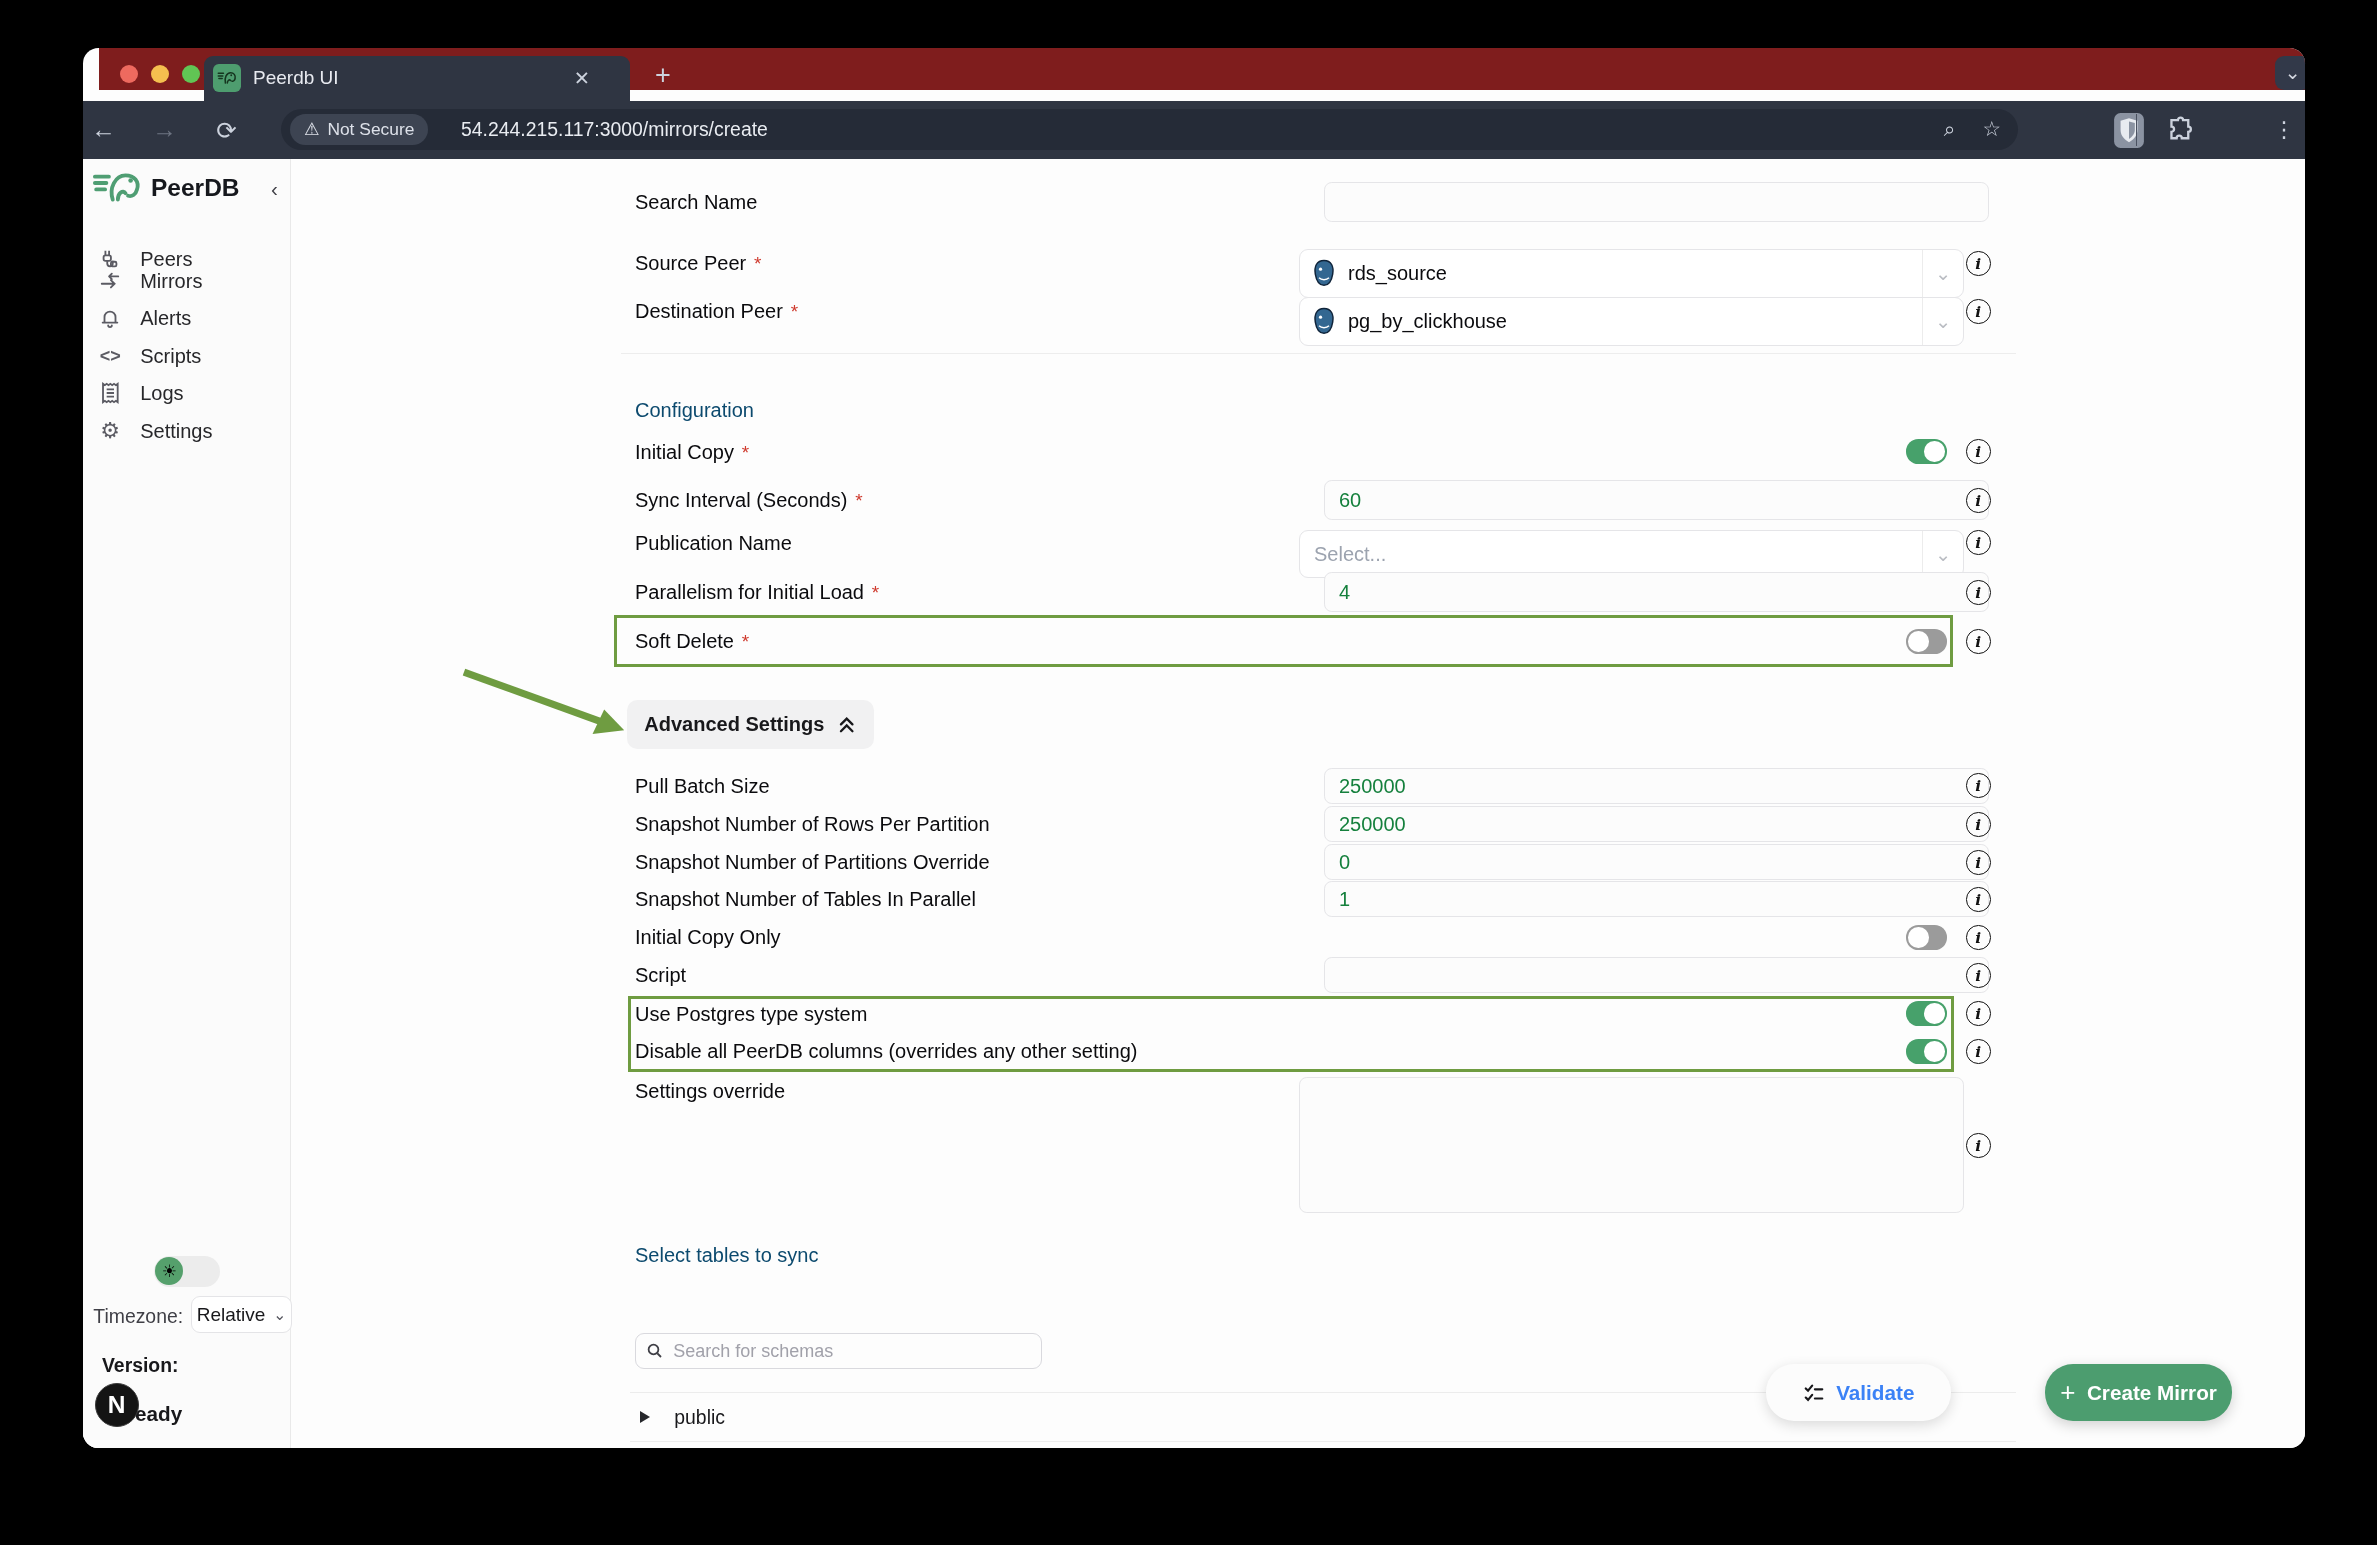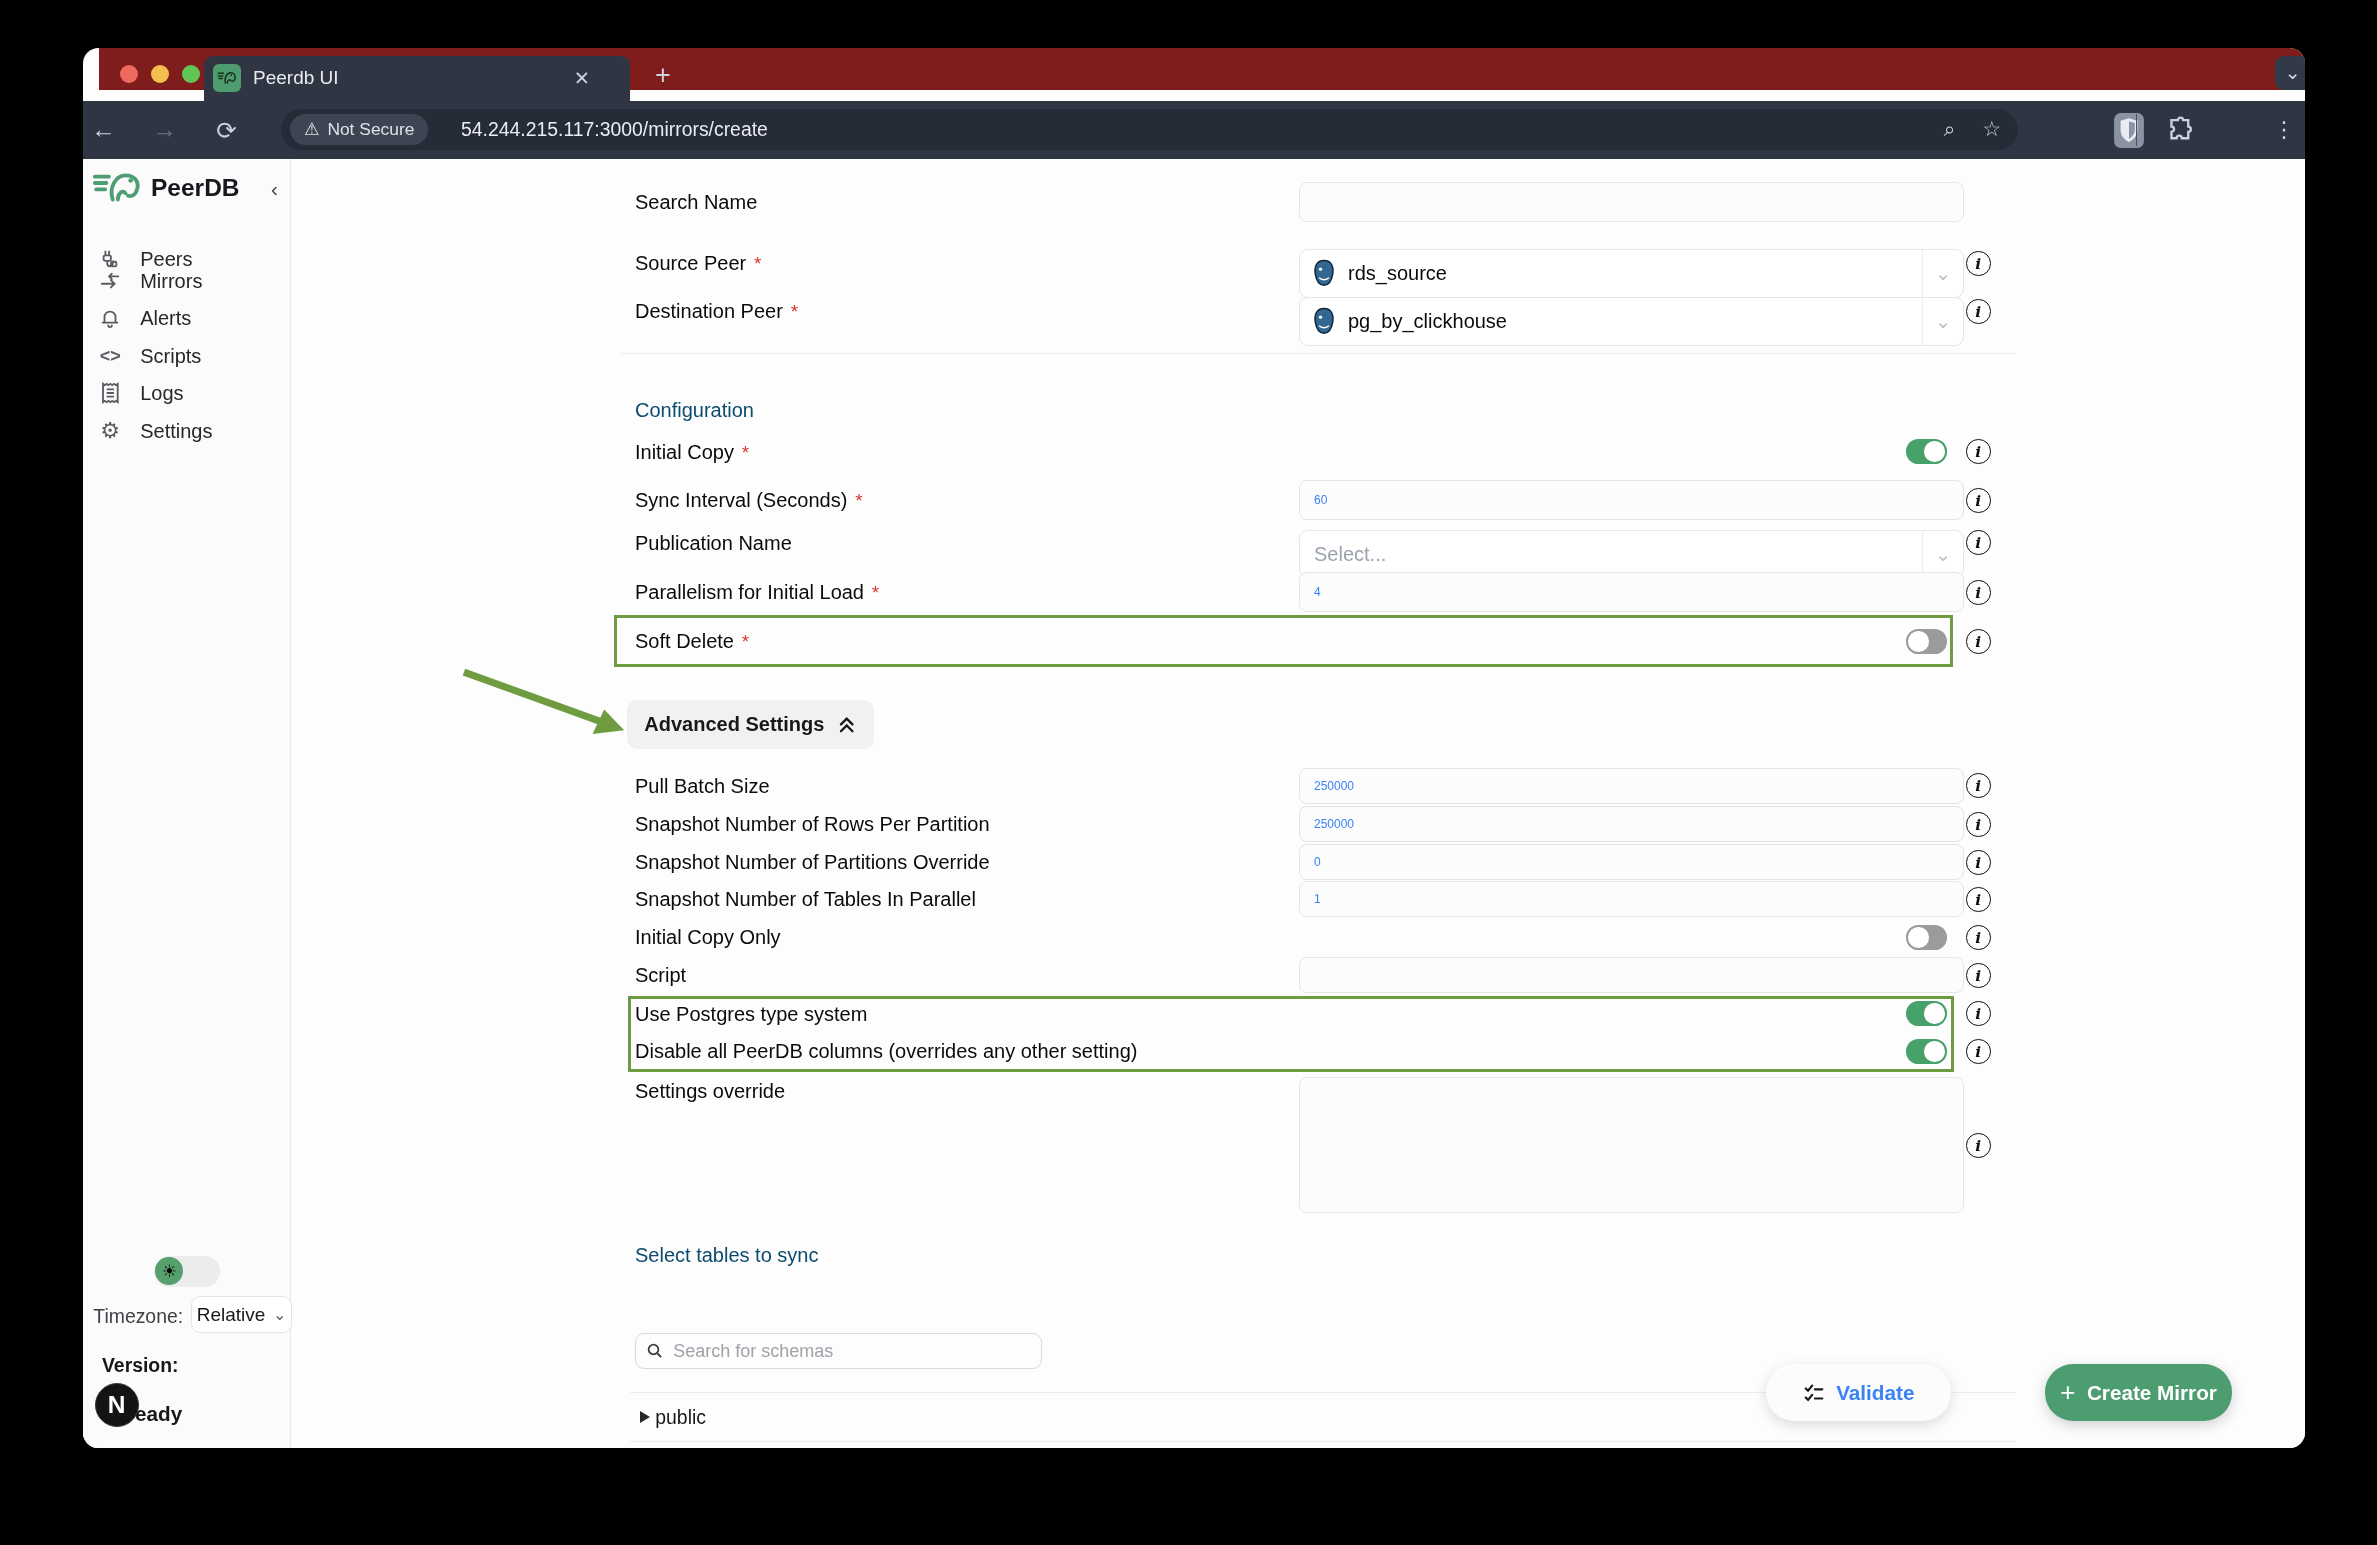--- a/index.html
+++ b/index.html
@@ -39,41 +39,41 @@
   .tzlabel { position:absolute; left:10.3px; top:1146px; font-size:19.4px; color:#3f3f46; }
   .tzselect { position:absolute; left:108px; top:1137px; width:101px; height:37px; border:1.3px solid #e4e4e7; border-radius:9px; background:#fff; display:flex; align-items:center; justify-content:center; gap:7.8px; font-size:19px; color:#18181b; }
   .verlabel { position:absolute; left:19px; top:1195px; font-size:19.4px; font-weight:bold; color:#18181b; }
   .status-ready { position:absolute; left:52px; top:1243px; font-size:20.7px; font-weight:bold; color:#18181b; }
   .nbadge { position:absolute; left:11.6px; top:1224px; width:44px; height:44px; border-radius:50%; background:#141414; border:1.9px solid #3a3a3a; color:#fff; font-size:24.5px; display:flex; align-items:center; justify-content:center; font-weight:bold; }
 
   .main { position:absolute; left:219px; top:0; width:2003px; height:100%; }
   .rowlabel { position:absolute; left:333px; transform:translateY(-50%); font-size:20px; color:#0b0b0e; white-space:nowrap; }
   .req { color:#cf3a2e; margin-left:7.8px; font-size:19px; }
   .sechead { position:absolute; left:333px; transform:translateY(-50%); font-size:20px; color:#0c4a6e; }
-  .tinput { position:absolute; left:997px; width:665px; background:#fcfcfc; border:1.3px solid #e5e5e8; border-radius:7.8px; font-size:12px; color:#3b82f6; padding-left:14px; font-family:"Liberation Sans",sans-serif; }
+  .tinput { position:absolute; left:1022px; width:665px; background:#fcfcfc; border:1.3px solid #e5e5e8; border-radius:7.8px; font-size:20px; color:#15803d; padding-left:14px; font-family:"Liberation Sans",sans-serif; }
   .tselect { position:absolute; left:997px; width:665px; background:#fff; border:1.3px solid #e5e5e8; border-radius:9px; display:flex; align-items:center;margin-top:11px; }
   .tselect .chev { position:absolute; right:0; top:0; bottom:0; width:41px; border-left:1.3px solid #ececec; display:flex; align-items:center; justify-content:center; color:#b9bcc2; font-size:19.4px; }
   .placeholder { color:#9ca3af; font-size:20px; margin-left:14px; }
   .selval { font-size:20px; color:#0b0b0e; margin-left:9px; }
   .toggle { position:absolute; left:1604px; width:41px; height:24.5px; border-radius:12.3px; }
   .toggle.on { background:#47a16b; }
   .toggle.off { background:#9b9b9b; }
   .toggle .knob { position:absolute; top:1.9px; width:20.7px; height:20.7px; border-radius:50%; background:#fff; }
   .toggle.on .knob { right:1.9px; }
   .toggle.off .knob { left:1.9px; }
   .info { position:absolute; left:1664px; width:24.5px; height:24.5px; border:1.9px solid #111; border-radius:50%; color:#111; font-size:15.5px; display:flex; align-items:center; justify-content:center; font-family:"DejaVu Serif",serif; font-style:italic; font-weight:bold; }
   .greenbox { position:absolute; border:3.9px solid #6f9c41; background:transparent; }
   .advbtn { position:absolute; left:325px; top:541px; width:247px; height:49px; background:#f1f1f2; border-radius:10.3px; display:flex; align-items:center; justify-content:center; gap:13px; font-size:20px; font-weight:bold; color:#18181b; }
   .divline { position:absolute; left:319px; width:1395px; height:1.3px; background:#ededed; }
   .note { position:absolute; left:333px; transform:translateY(-50%); font-size:20px; color:#18181b; }
   .note a { color:#0f9488; text-decoration:none; }
   .searchbox { position:absolute; left:333px; top:1174px; width:407px; height:36px; border:1.3px solid #d9d9de; border-radius:9px; background:#fdfdfd; display:flex; align-items:center; padding-left:10.3px; gap:9px; }
   .searchbox input { border:none; outline:none; background:transparent; font-size:18px; color:#18181b; width:336px; font-family:"Liberation Sans",sans-serif; }
   .searchbox input::placeholder { color:#a1a1aa; }
-  .schemarow { position:absolute; left:328px; top:1233px; width:1386px; height:50px; border-top:1.3px solid #ececec; border-bottom:1.3px solid #ececec; display:flex; align-items:center; gap:5px; padding-left:10.3px; font-size:19.4px; color:#18181b; }
+  .schemarow { position:absolute; left:328px; top:1233px; width:1386px; height:50px; border-top:1.3px solid #ececec; border-bottom:1.3px solid #ececec; display:flex; align-items:center; gap:24px; padding-left:10.3px; font-size:19.4px; color:#18181b; }
   .tri { width:0; height:0; border-left:10.3px solid #26272b; border-top:6.5px solid transparent; border-bottom:6.5px solid transparent; }
   .btn { position:absolute; top:1205px; height:57px; border-radius:28px; display:flex; align-items:center; justify-content:center; gap:11.6px; font-size:20.7px; font-weight:bold; }
   .btn.validate { left:1464px; width:185px; background:#fcfcfc; color:#3b82f6; box-shadow:0 3.9px 14px rgba(0,0,0,.14); }
   .btn.create { left:1743px; width:187px; background:#4c9d6f; color:#fff; box-shadow:0 3.9px 14px rgba(0,0,0,.18); }
   .txtarea { position:absolute; left:997px; top:918px; width:665px; height:136px; background:#fcfcfc; border:1.3px solid #e5e5e8; border-radius:7.8px; }
   svg { display:block; }
 </style>
 </head>
 <body>
 

